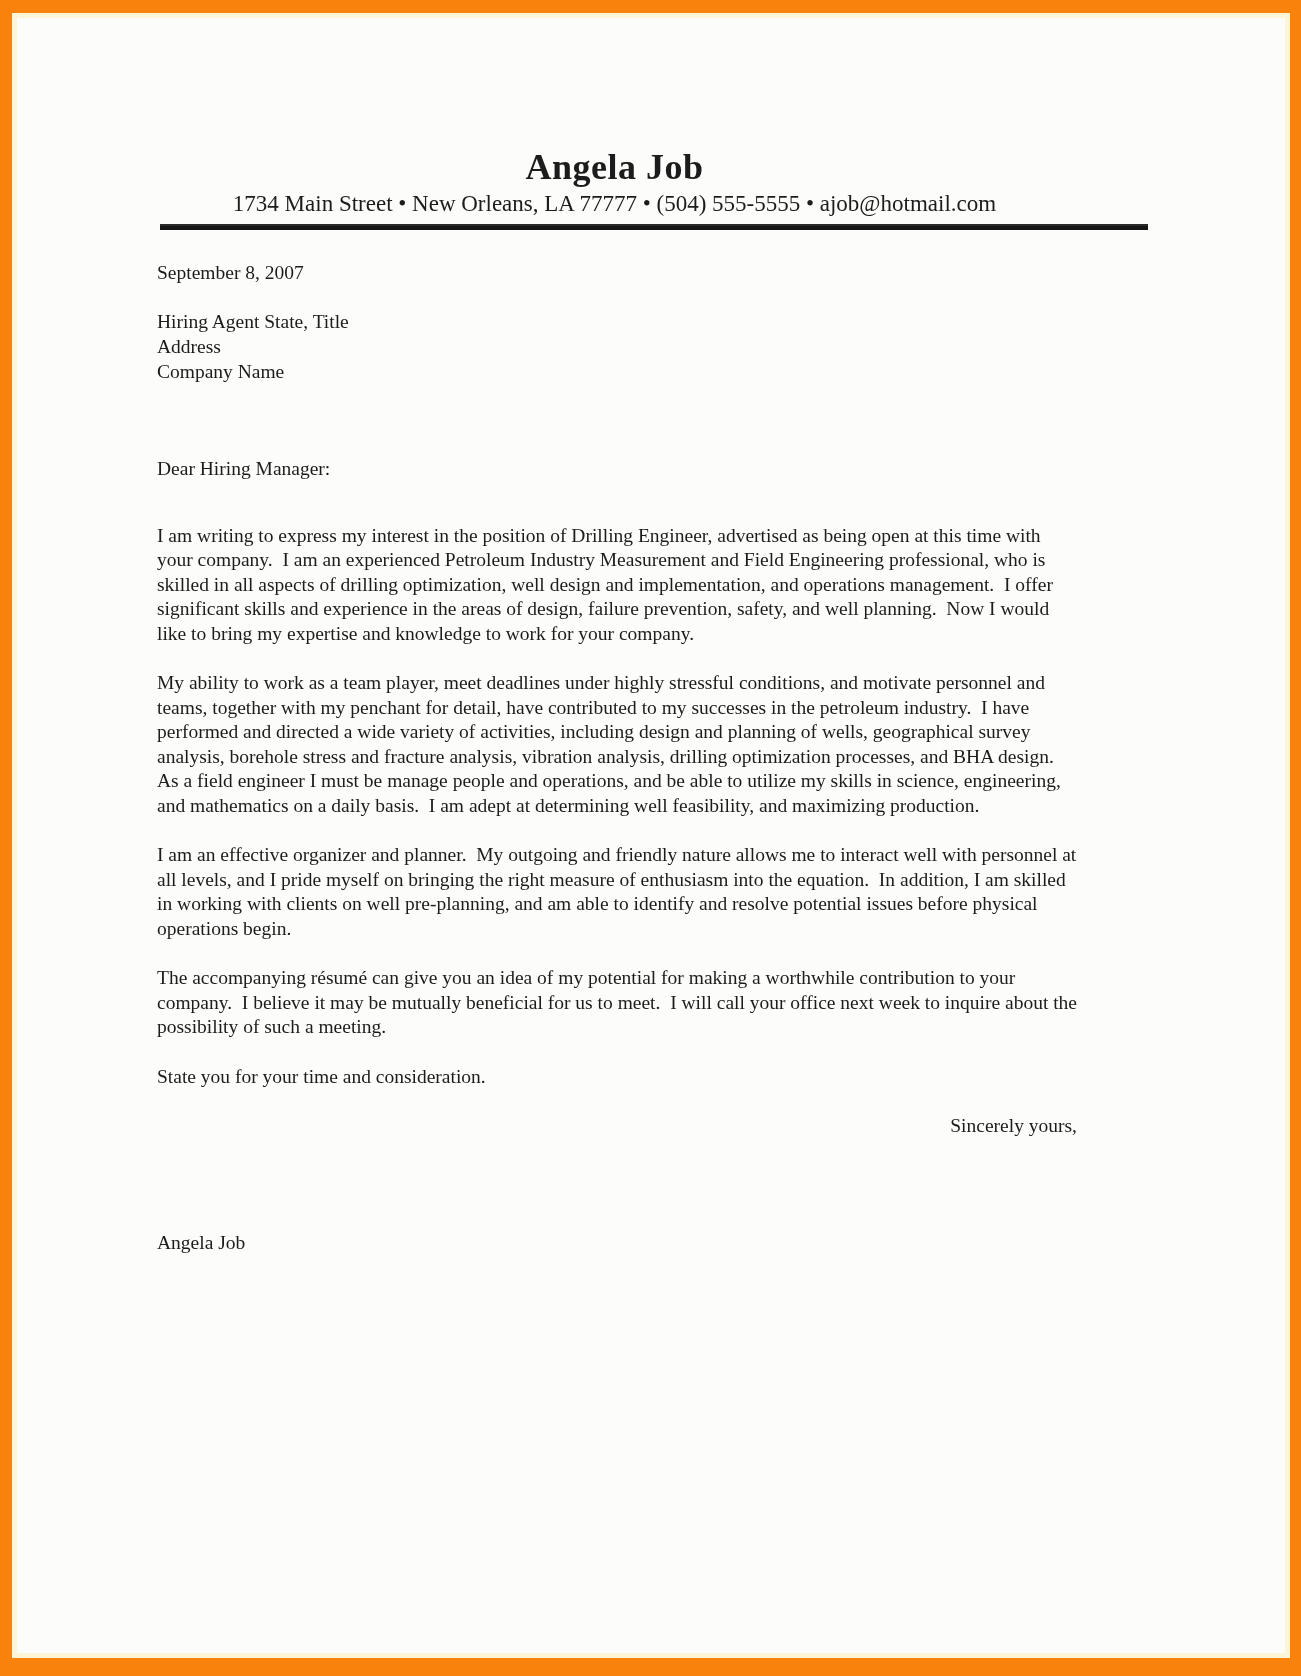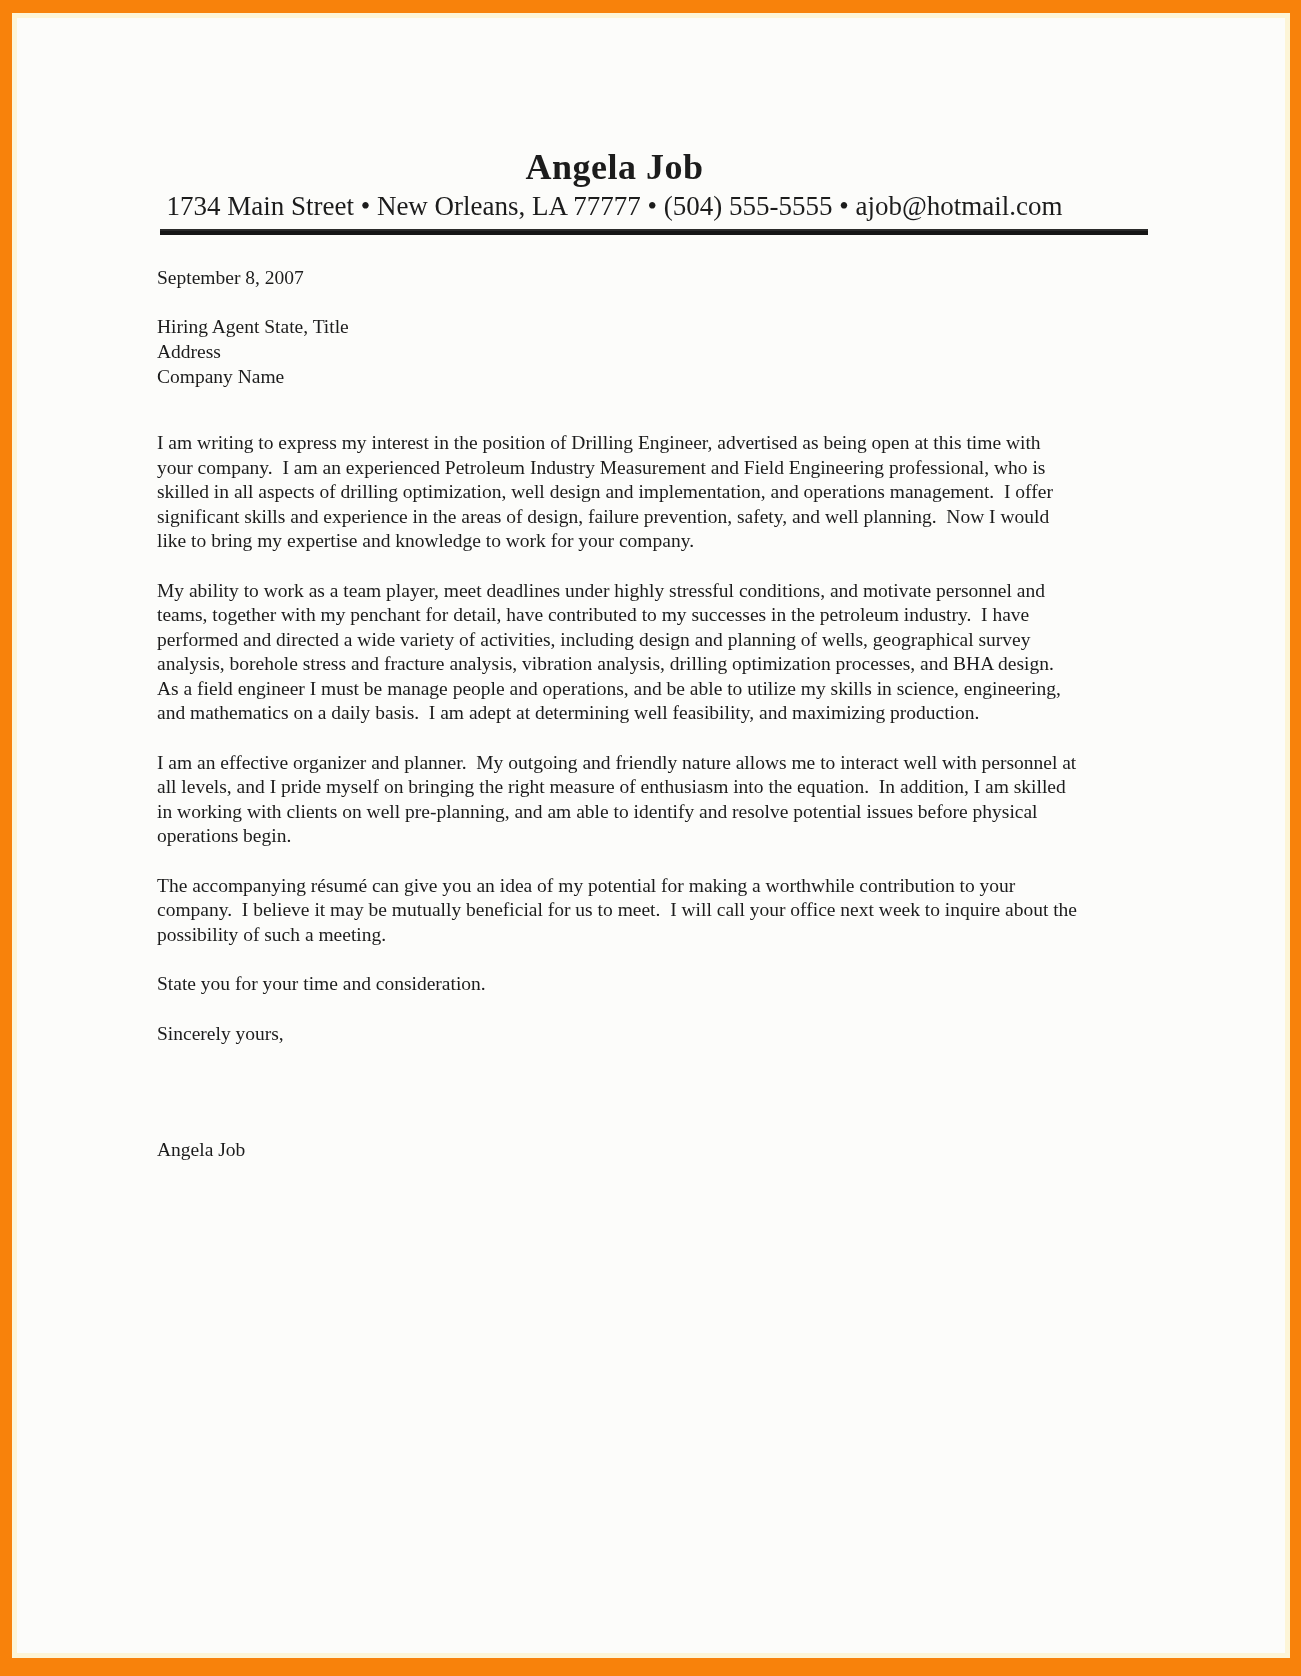--- a/index.html
+++ b/index.html
@@ -27,21 +27,21 @@
 
   
   .header-block { width: 915px; text-align: center; }
   .applicant-name {
     font-size: 36px;
     font-weight: bold;
     line-height: 1.1;
     letter-spacing: 0.5px;
   }
   .contact-line {
-    font-size: 27px;
+    font-size: 23px;
     margin-top: 3px;
     white-space: nowrap;
   }
   .header-rule {
     width: 988px;
     margin-top: 7px;
     margin-left: 3px;
     height: 5px;
     border-top: 2px solid #2a2a2a;
     border-bottom: 4px solid #161616;
@@ -52,21 +52,21 @@
     width: 920px;
     font-size: 19.5px;
     line-height: 24.5px;
   }
   .date-line   { margin-top: 31px; font-family: Liberation Serif, serif; }
   .recipient   { margin-top: 24px; }
   .recipient div { line-height: 25px; }
   .salutation  { margin-top: 73px; }
   .para        { margin-top: 42px; white-space: pre-wrap; }
   .para ~ .para{ margin-top: 25px; }
-  .valediction { margin-top: 25px; }
+  .valediction { margin-top: 25px; text-align: right; }
   .signature   { margin-top: 92px; }
 </style>
 </head>
 <body>
 
 <div class="page">
   <div class="inner">
     <div class="letter">
 
       <div class="header-block">
@@ -78,20 +78,21 @@
       <div class="body-col">
 
         <div class="date-line">September 8, 2007</div>
 
         <div class="recipient">
           <div>Hiring Agent State, Title</div>
           <div>Address</div>
           <div>Company Name</div>
         </div>
 
+        <div class="salutation">Dear Hiring Manager:</div>
 
         <p class="para">I am writing to express my interest in the position of Drilling Engineer, advertised as being open at this time with your company.  I am an experienced Petroleum Industry Measurement and Field Engineering professional, who is skilled in all aspects of drilling optimization, well design and implementation, and operations management.  I offer significant skills and experience in the areas of design, failure prevention, safety, and well planning.  Now I would like to bring my expertise and knowledge to work for your company.</p>
 
         <p class="para">My ability to work as a team player, meet deadlines under highly stressful conditions, and motivate personnel and teams, together with my penchant for detail, have contributed to my successes in the petroleum industry.  I have performed and directed a wide variety of activities, including design and planning of wells, geographical survey analysis, borehole stress and fracture analysis, vibration analysis, drilling optimization processes, and BHA design.  As a field engineer I must be manage people and operations, and be able to utilize my skills in science, engineering, and mathematics on a daily basis.  I am adept at determining well feasibility, and maximizing production.</p>
 
         <p class="para">I am an effective organizer and planner.  My outgoing and friendly nature allows me to interact well with personnel at all levels, and I pride myself on bringing the right measure of enthusiasm into the equation.  In addition, I am skilled in working with clients on well pre-planning, and am able to identify and resolve potential issues before physical operations begin.</p>
 
         <p class="para">The accompanying résumé can give you an idea of my potential for making a worthwhile contribution to your company.  I believe it may be mutually beneficial for us to meet.  I will call your office next week to inquire about the possibility of such a meeting.</p>
 
         <p class="para">State you for your time and consideration.</p>

